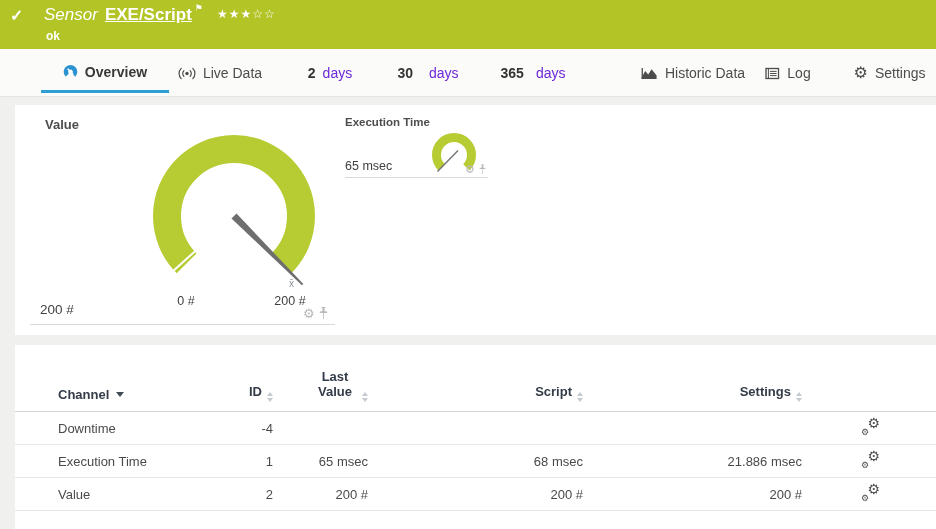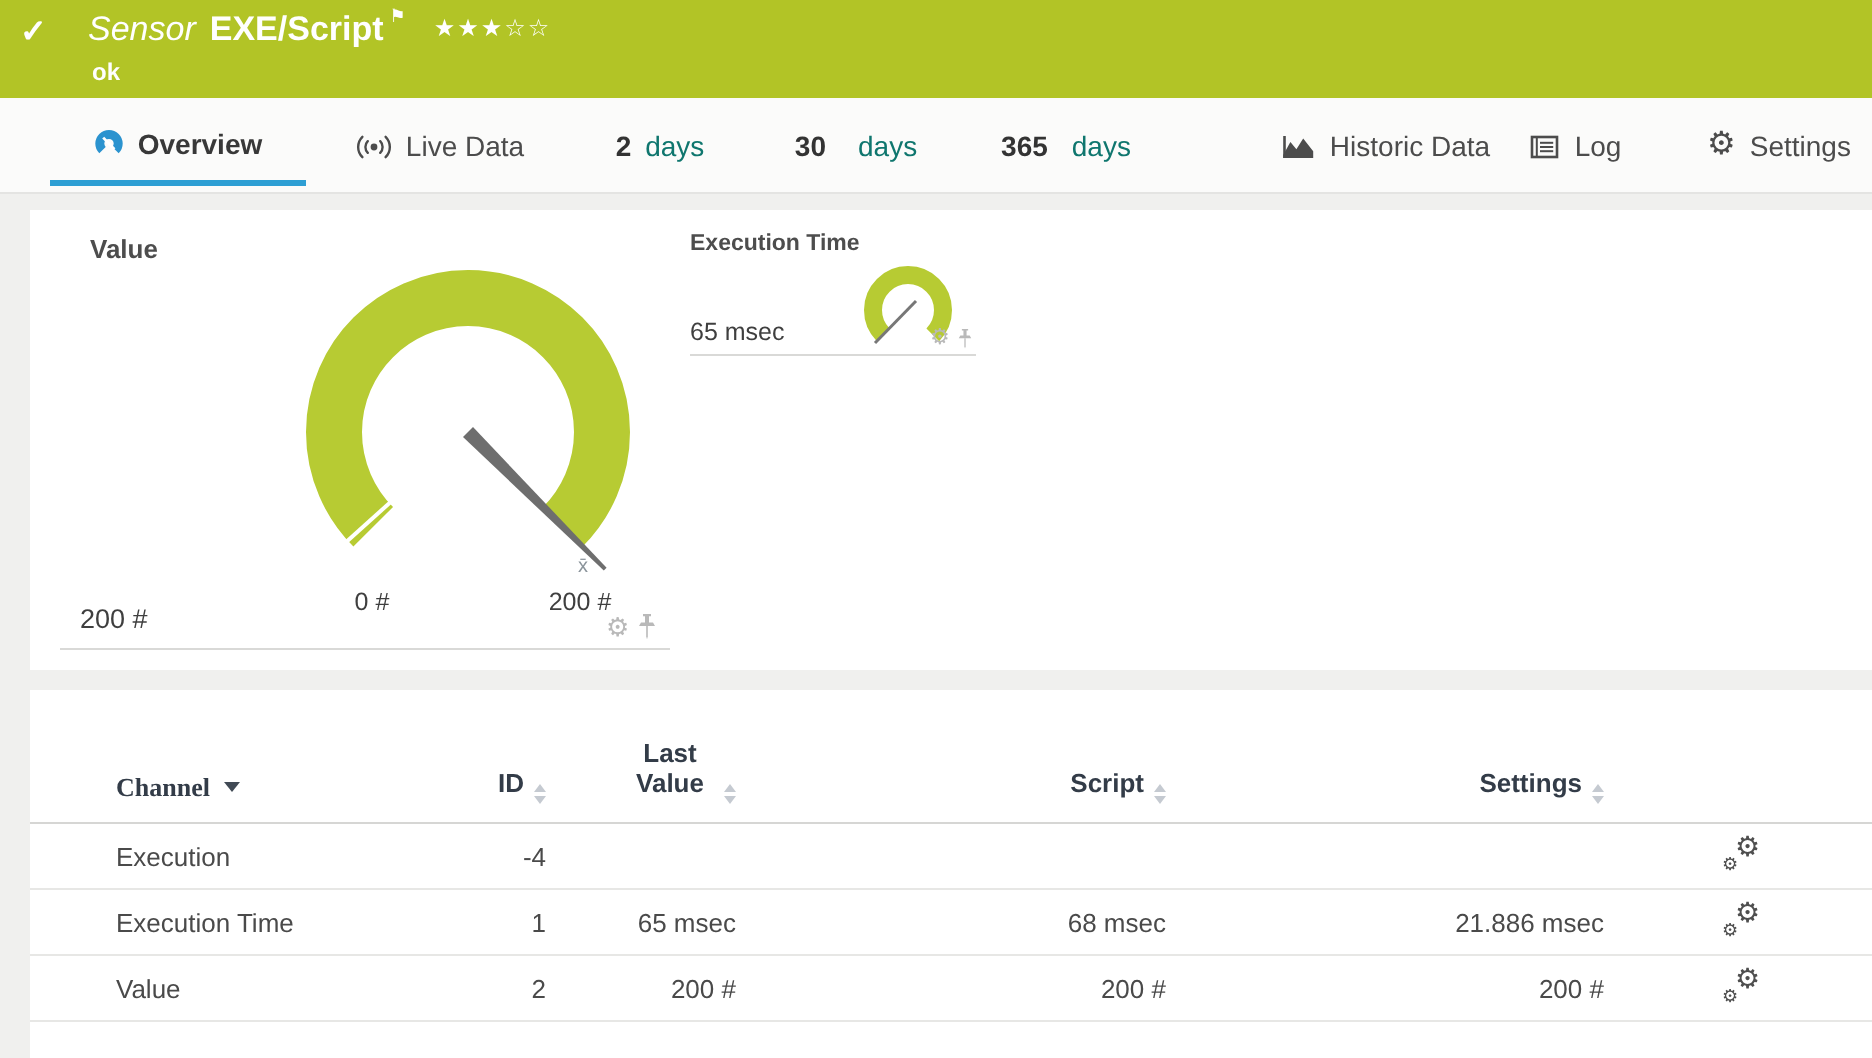--- a/index.html
+++ b/index.html
@@ -5,33 +5,33 @@
   * { margin:0; padding:0; box-sizing:border-box; }
   html,body { width:936px; height:529px; }
   body { font-family:"Liberation Sans", sans-serif; background:#f0f0ee; overflow:hidden; }
   #app { position:relative; width:936px; height:529px; background:#f0f0ee; }
 
   
   .hdr { position:absolute; top:0; left:0; width:936px; height:49px; background:#b2c426; color:#fff; }
   .hdr-check { position:absolute; left:10px; top:6px; font-size:16px; font-weight:bold; }
   .hdr-title { position:absolute; left:44px; top:5px; font-size:17px; white-space:nowrap; }
   .hdr-title .kind { font-style:italic; font-weight:normal; margin-right:7px; }
-  .hdr-title .name { font-weight:bold; }
+  .hdr-title .name { font-weight:bold;text-decoration:underline; }
   .hdr-flag { font-size:9px; vertical-align:top; position:relative; top:-2px; margin-left:3px; }
   .hdr-stars { margin-left:14px; font-size:12px; letter-spacing:1px; position:relative; top:-2px; }
   .hdr-status { position:absolute; left:46px; top:29px; font-size:12px; font-weight:bold; }
 
   
   .tabbar { position:absolute; top:49px; left:0; width:936px; height:48px; background:#fbfbfa; border-bottom:1px solid #e4e4e2; }
   .tab { position:absolute; top:4px; height:40px; display:flex; align-items:center; justify-content:center; gap:7px;
          font-size:14px; color:#4c4c4c; cursor:pointer; white-space:nowrap; }
   .tab.active { border-bottom:3px solid #2e9fd4; color:#383838; font-weight:bold; }
   .tab .num { font-weight:bold; color:#333; }
-  .tab .unit { color:#0f766e; }
-  .t-overview { left:25px;  width:128px;justify-content:center; }
+  .tab .unit { color:#6d28d9; }
+  .t-overview { left:41px;  width:128px;justify-content:center; }
   .t-livedata { left:168px; width:104px;justify-content:center; }
   .t-2days    { left:298px; width:64px; }
   .t-30days   { left:392px; width:72px;gap:16px; }
   .t-365days  { left:492px; width:82px;gap:12px; }
   .t-historic { left:632px; width:122px; }
   .t-log      { left:758px; width:60px; }
   .t-settings { left:843px; width:93px; }
   .gear-glyph { font-size:16px; color:#4c4c4c; line-height:1; }
 
   
@@ -57,21 +57,21 @@
   .e-line { left:330px; top:72px; width:143px; }
   .e-tools { left:450px; top:59px; }
   .e-tools .g { font-size:11px; }
   .gauge-main { position:absolute; left:124px; top:23px; }
   .gauge-mini { position:absolute; left:409px; top:22px; }
 
   
   table { width:100%; border-collapse:collapse; table-layout:fixed; }
   th { font-size:13px; color:#333c48; padding-top:24px; padding-bottom:9px; vertical-align:bottom;
        border-bottom:1px solid #d6d6d4; font-weight:bold; }
-  th.c1 { text-align:left; padding-left:43px;font-family:Liberation Serif, serif; }
+  th.c1 { text-align:left; padding-left:43px; }
   th.cr { text-align:right; }
   td { font-size:13px; color:#4a4a4a; height:33px; border-bottom:1px solid #e7e7e5; }
   td.c1 { padding-left:43px; }
   td.cr { text-align:right; }
   td.act { text-align:right; padding-right:56px; }
   .lastval-wrap { display:inline-block; width:44px; text-align:center; }
   .sort-col { display:inline-flex; flex-direction:column; gap:2px; margin-left:5px; vertical-align:0px; }
   .tri-up   { width:0; height:0; border-left:3.5px solid transparent; border-right:3.5px solid transparent; border-bottom:4px solid #c5cad1; }
   .tri-down { width:0; height:0; border-left:3.5px solid transparent; border-right:3.5px solid transparent; border-top:4px solid #c5cad1; }
   .tri-sorted { display:inline-block; width:0; height:0; border-left:4px solid transparent; border-right:4px solid transparent; border-top:5px solid #414a55; margin-left:7px; vertical-align:2px; }
@@ -219,21 +219,21 @@
             <span>Settings</span><span class="sort-col">
                 <span class="tri-up"></span>
                 <span class="tri-down"></span>
               </span>
           </th>
           <th></th>
         </tr>
       </thead>
       <tbody>
         <tr>
-          <td class="c1">Execution</td>
+          <td class="c1">Downtime</td>
           <td class="cr">-4</td>
           <td class="cr"></td>
           <td class="cr"></td>
           <td class="cr"></td>
           <td class="act"><span class="gears"><span class="big">⚙</span><span class="small">⚙</span></span></td>
         </tr>
         <tr>
           <td class="c1">Execution Time</td>
           <td class="cr">1</td>
           <td class="cr">65 msec</td>

